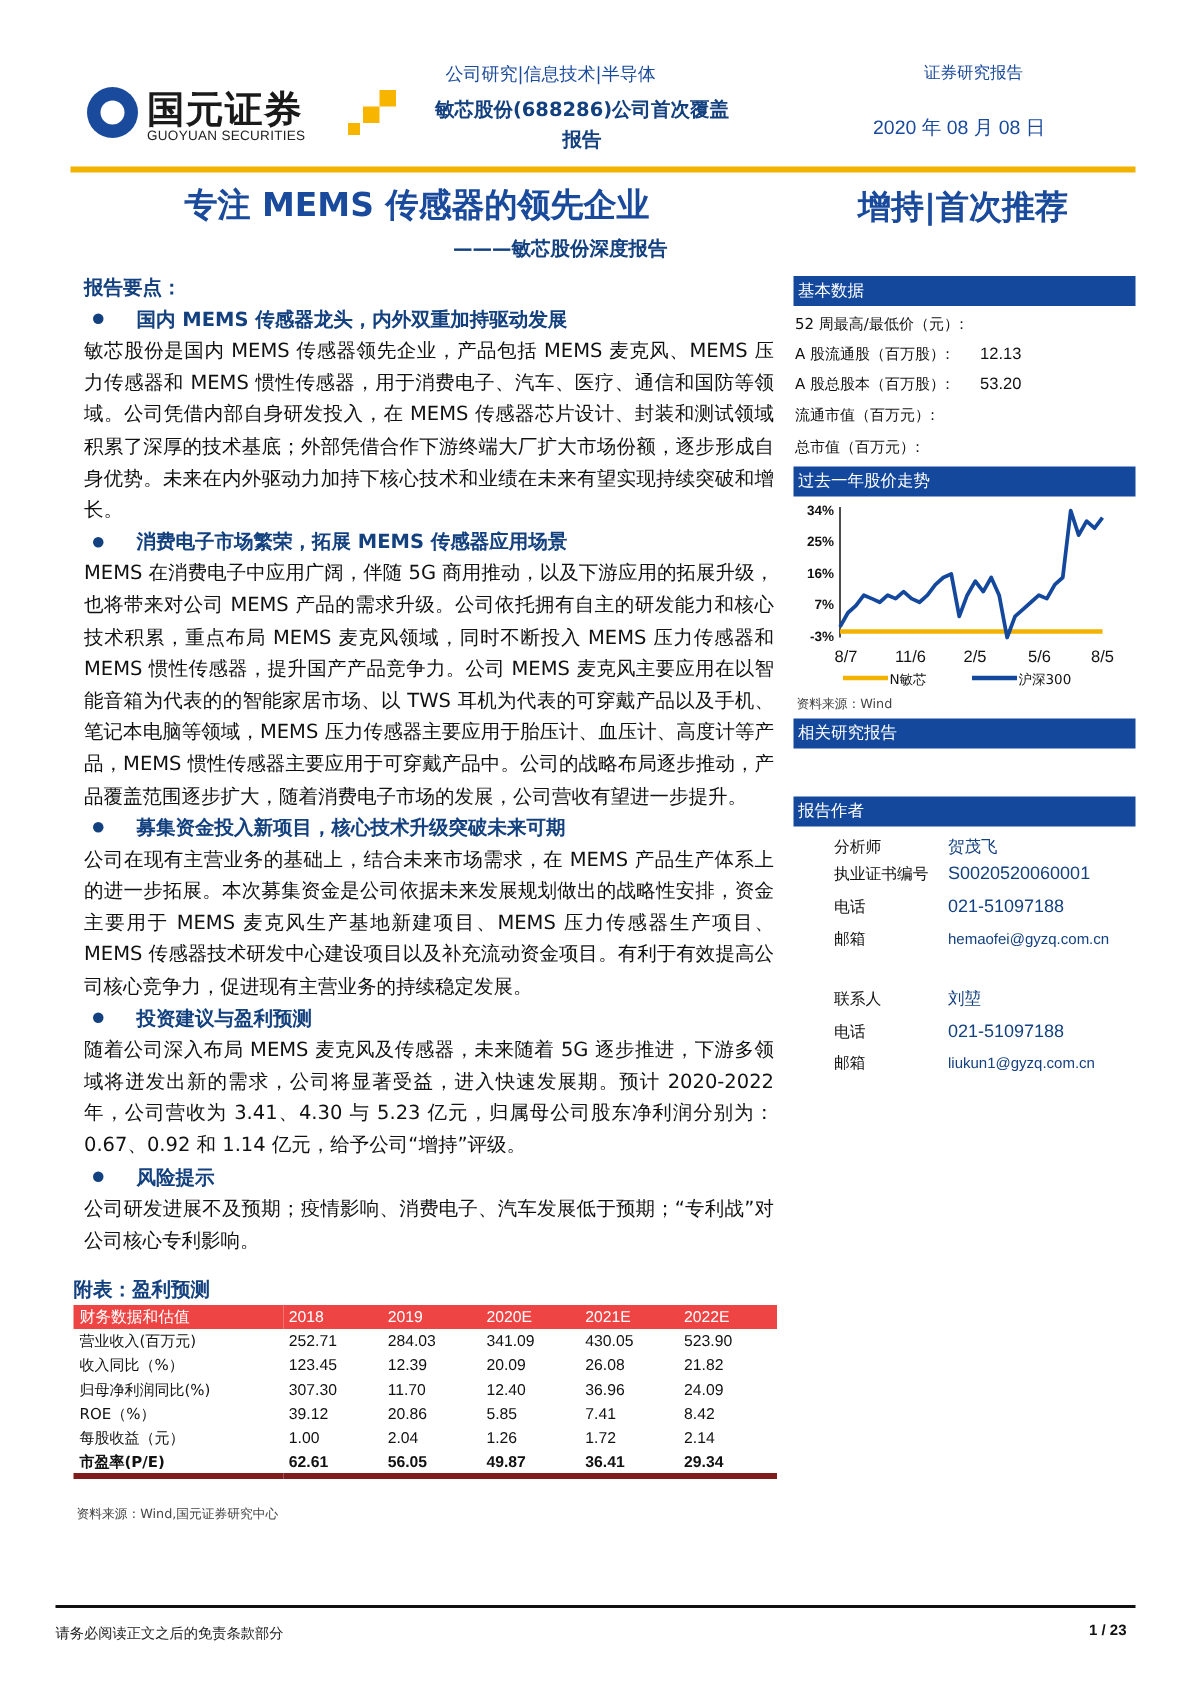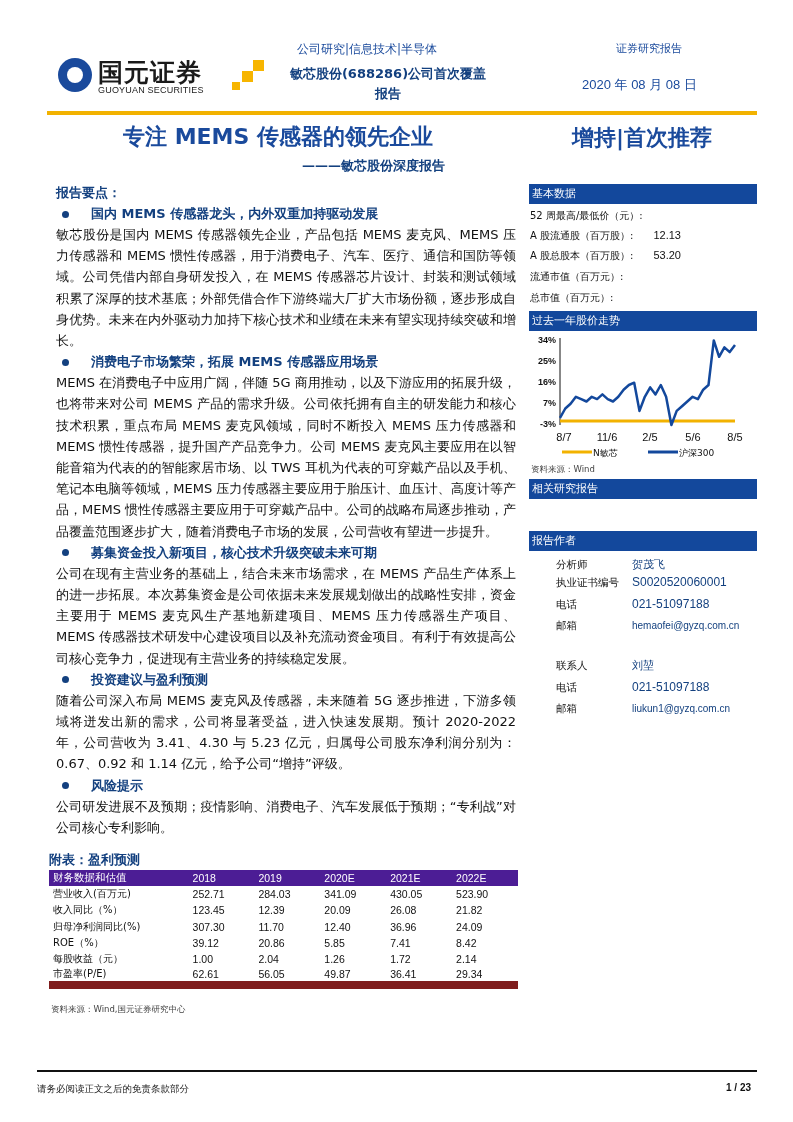--- a/index.html
+++ b/index.html
@@ -30,23 +30,23 @@
   
   #main { left: 56px; top: 183px; width: 460px; }
   .sect-title { font-size: 13px; font-weight: bold; color: #13407f; height: 20px; line-height: 20px; }
   .bullet { font-size: 13px; font-weight: bold; color: #13407f; height: 21px; line-height: 21px; white-space: nowrap; }
   .bullet .dot { display: inline-block; width: 7px; height: 7px; border-radius: 50%; background: #13407f; margin: 0 22px 1px 6px; vertical-align: middle; }
   .para { font-size: 13px; line-height: 21.2px; color: #111; text-align: justify; text-align-last: left; }
 
   
   #tbl-title { left: 49px; top: 851px; font-size: 13px; font-weight: bold; color: #13407f; }
   #fin-table { left: 49px; top: 870px; width: 469px; border-collapse: collapse; font-size: 10.5px; font-family: "Liberation Sans", sans-serif; }
-  #fin-table th { background: #4c1d95; color: #fff; font-weight: normal; height: 16px; text-align: left; padding: 0 4px; }
+  #fin-table th { background: #ef4444; color: #fff; font-weight: normal; height: 16px; text-align: left; padding: 0 4px; }
   #fin-table td { height: 16.3px; padding: 0 4px; color: #111; }
-  #fin-table tr:last-child td { border-bottom: 8px solid #7f1d1d; }
+  #fin-table tr:last-child td { border-bottom: 4px solid #7f1d1d; font-weight: bold; }
   #fin-table .c0 { width: 140px; }
   #fin-table .cy { width: 66px; }
   #tbl-src { left: 51px; top: 1004px; font-size: 8.5px; color: #444; }
 
   
   .sb-bar { position: absolute; left: 529px; width: 228px; height: 20px; background: #13489c; color: #fff; font-size: 11px; line-height: 20px; padding-left: 3px; }
   .sb-row { position: absolute; left: 530px; font-size: 10px; color: #111; white-space: nowrap; }
   .sb-row .v { display: inline-block; margin-left: 20px; font-family: "Liberation Sans", sans-serif; font-size: 11px; }
   .auth-row { position: absolute; left: 530px; font-size: 10.5px; color: #111; white-space: nowrap; margin-left: 26px; }
   .auth-row .lbl { display: inline-block; width: 76px; }

